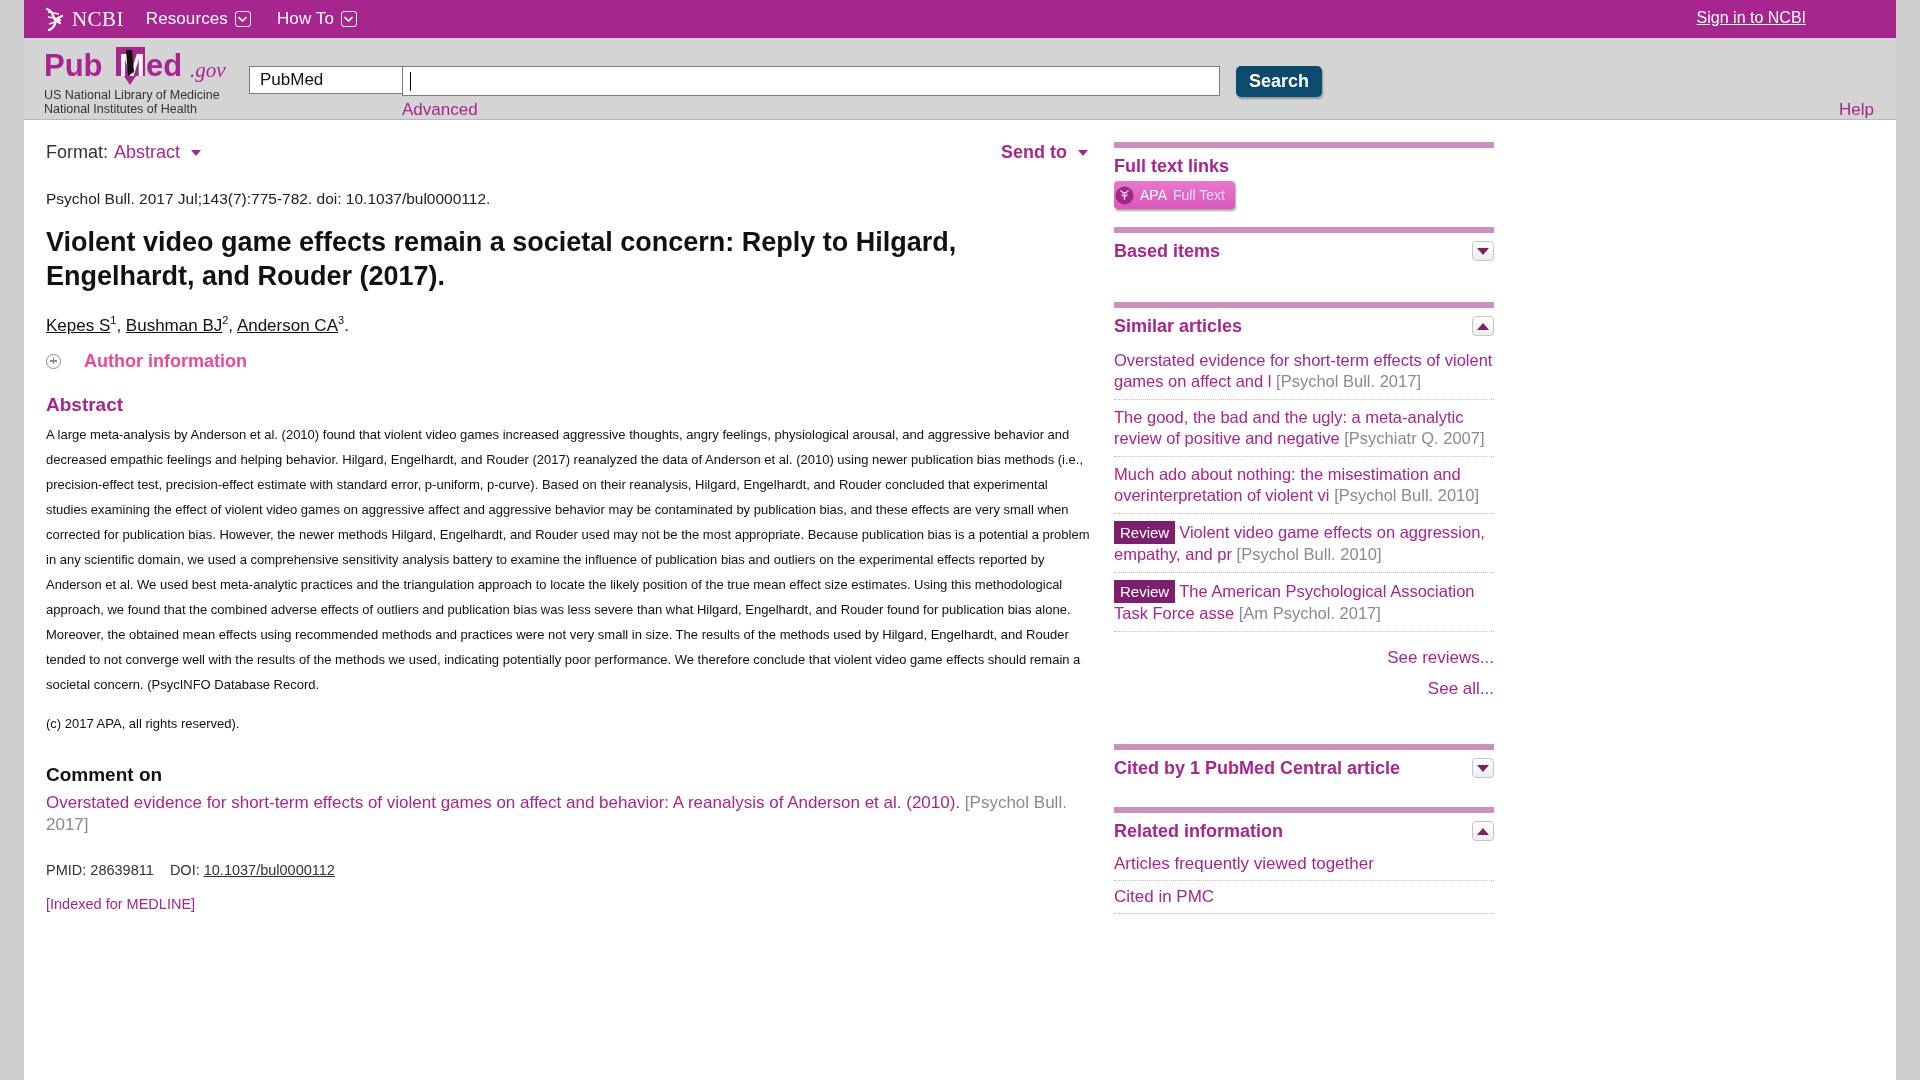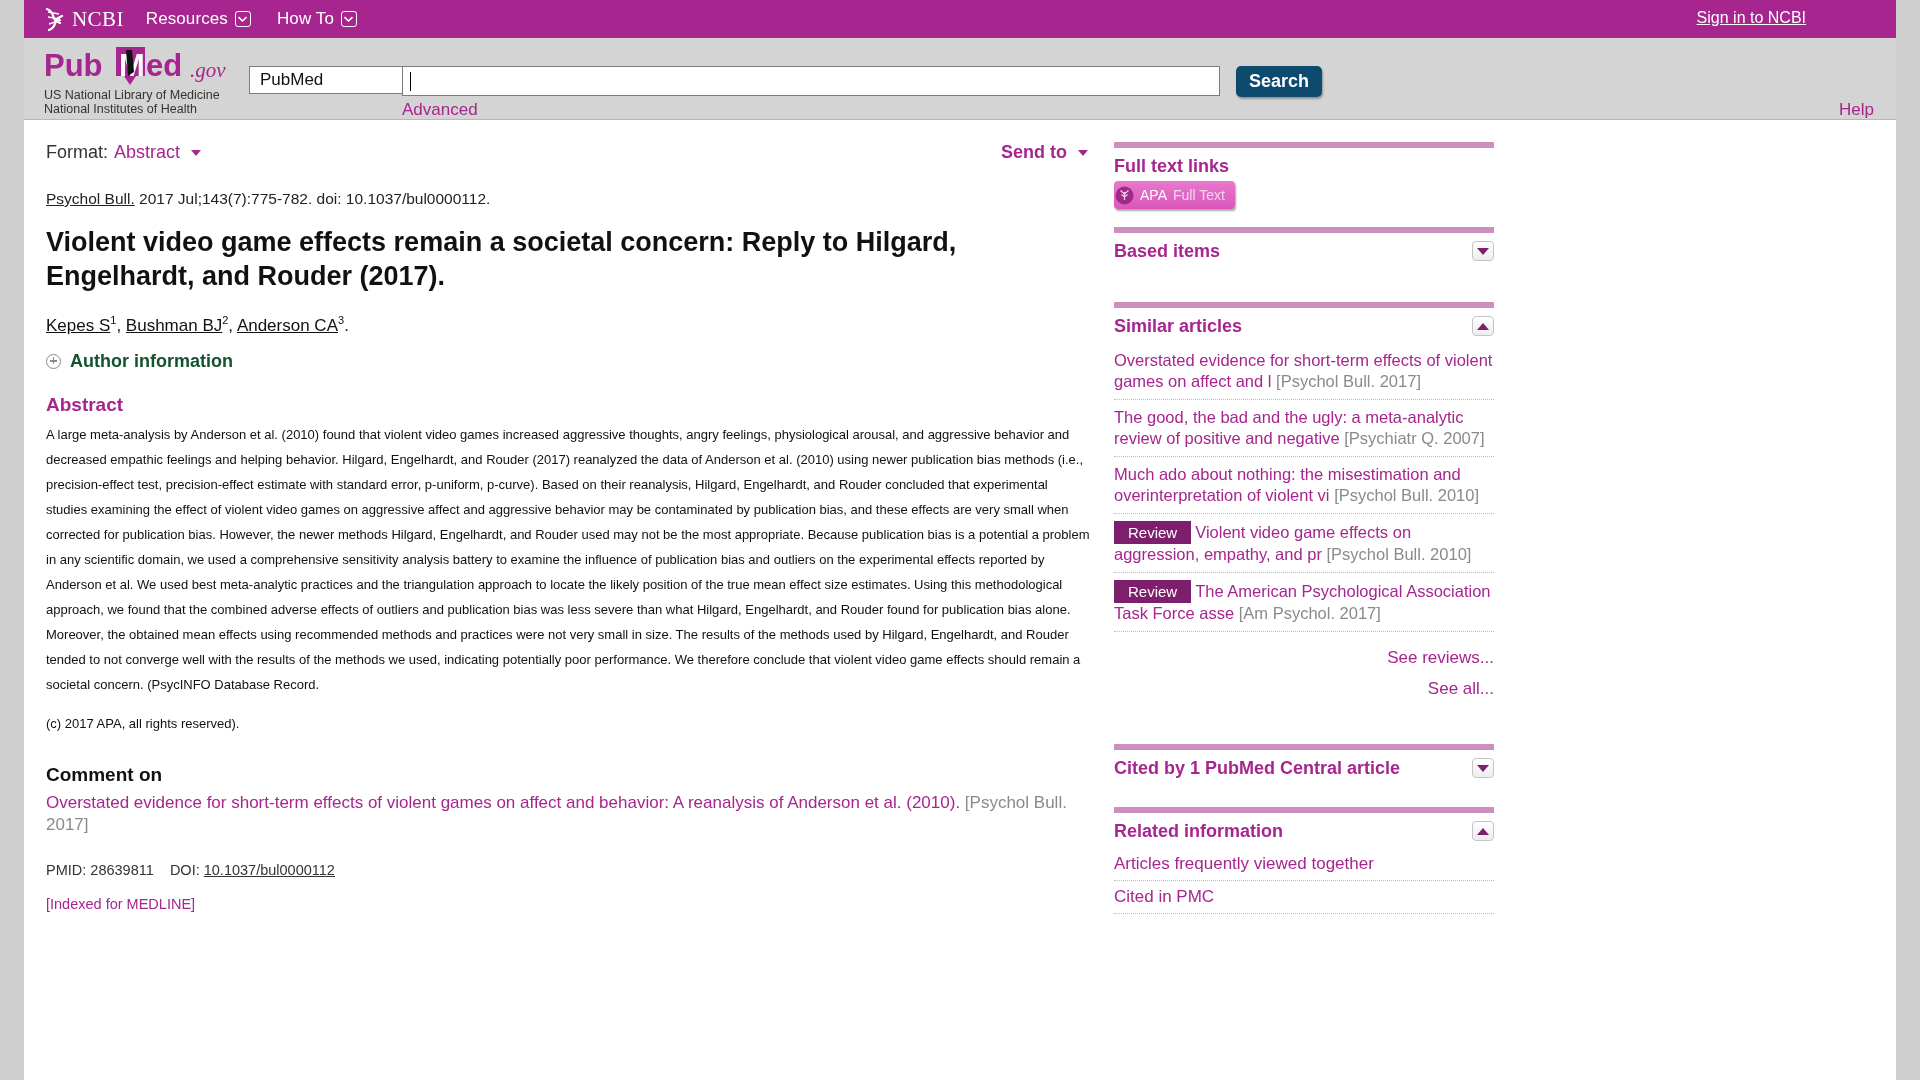--- a/index.html
+++ b/index.html
@@ -187,21 +187,21 @@
     cursor: pointer;
   }
 
   
   .citation {
     font-size: 15.5px; color: #222;
     margin-bottom: 16px;
     line-height: 20px;
   }
   .citation .journal {
-    color: #222; text-decoration: underline;
+    color: #222; 
     cursor: pointer;
   }
   .art-title {
     font-size: 27px; line-height: 34px;
     font-weight: bold; color: #111;
     margin: 0 0 16px 0;
     max-width: 1060px;
   }
   .authors {
     font-size: 17px; color: #111;
@@ -209,22 +209,22 @@
     line-height: 22px;
   }
   .authors a {
     color: #111; text-decoration: underline;
     cursor: pointer;
   }
   .authors sup { font-size: 11px; }
 
   .author-info {
     display: flex; align-items: center;
-    gap: 9px;
-    font-size: 18px; font-weight: bold; color: #14532d;
+    gap: 23px;
+    font-size: 18px; font-weight: bold; color: #ec4899;
     margin-bottom: 22px;
     cursor: pointer;
   }
   .plus-circle {
     width: 15px; height: 15px;
     border-radius: 50%;
     border: 1.5px solid #8a8a8a;
     position: relative;
     flex: none;
   }
@@ -330,21 +330,21 @@
     overflow: hidden;
   }
   .sim-item:last-of-type { border-bottom: 1px dotted #bdbdbd; }
   .sim-title { color: #a6258f; }
   .sim-jref { color: #8a8a8a; white-space: nowrap; }
   .review-badge {
     display: inline-block;
     background: #7d1f6d;
     color: #fff;
     font-size: 15px;
-    padding: 1px 14px;
+    padding: 1px 6px;
     margin-right: 4px;
     vertical-align: baseline;
   }
   .see-links {
     text-align: right;
     font-size: 17px; color: #a6258f;
     margin-top: 10px;
     line-height: 31px;
   }
   .see-links span { cursor: pointer; display:block; }

